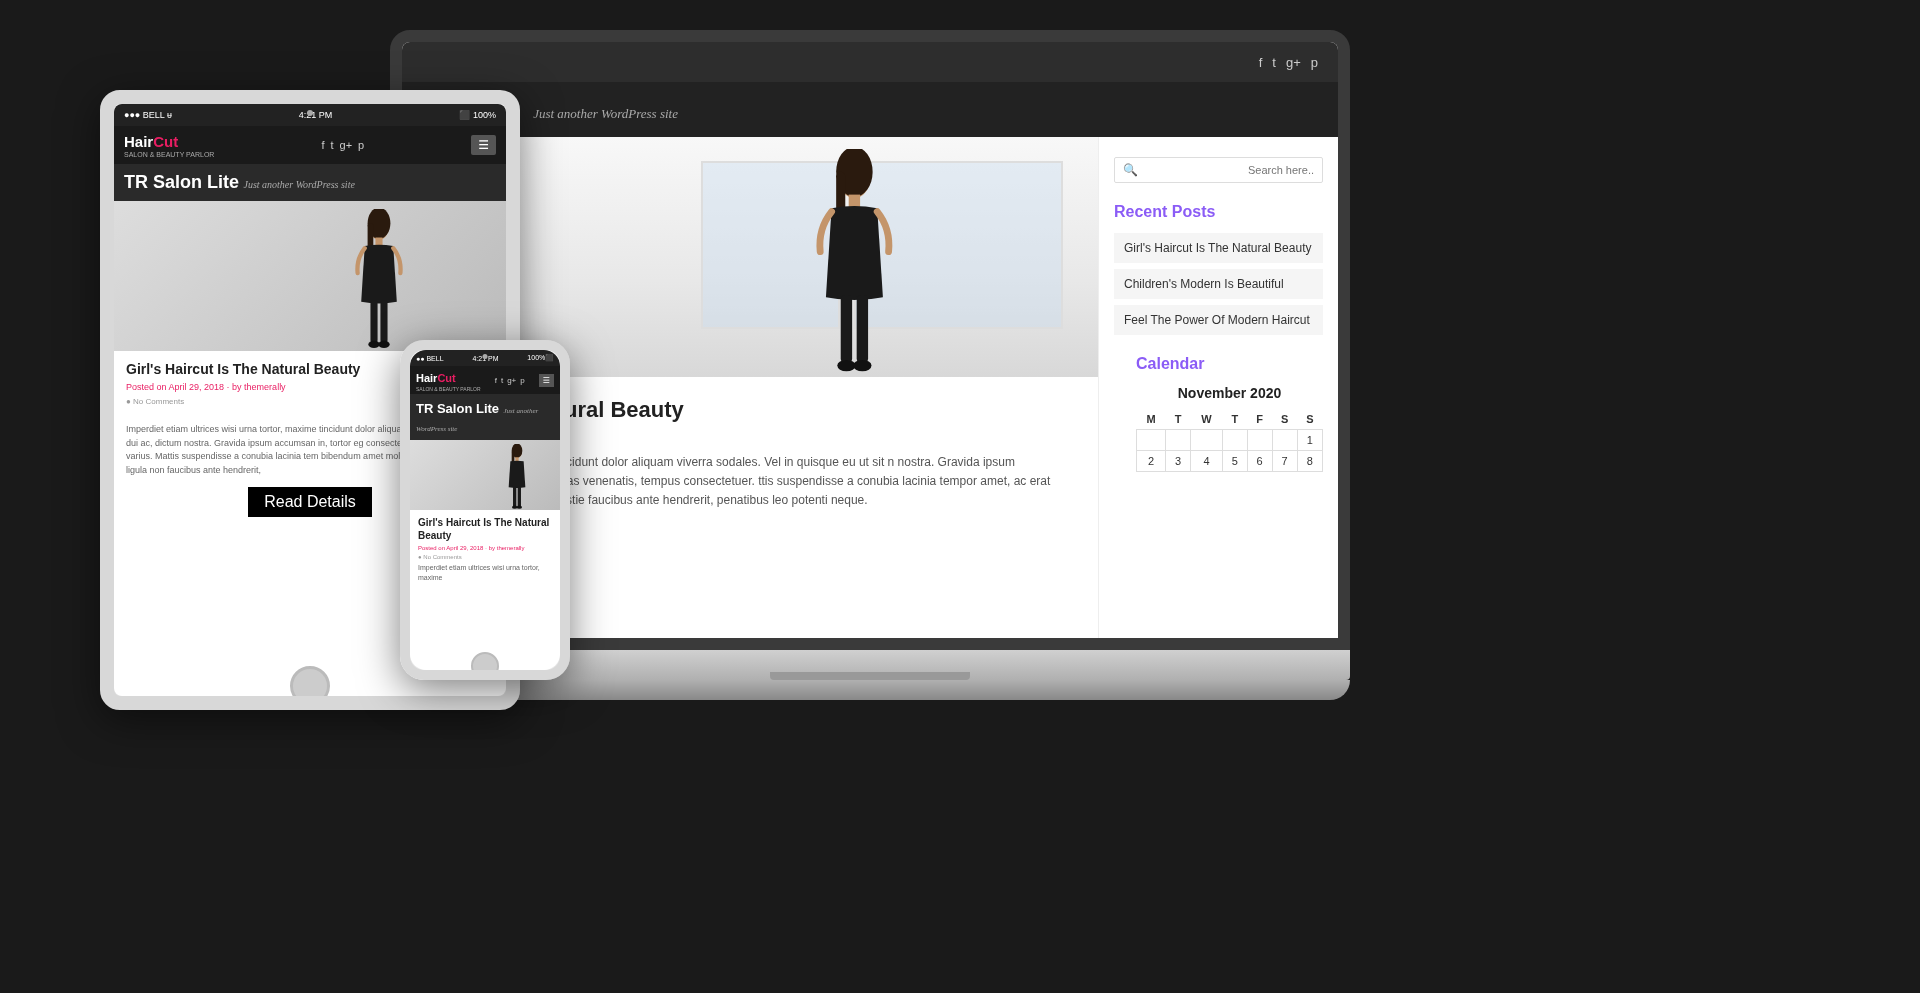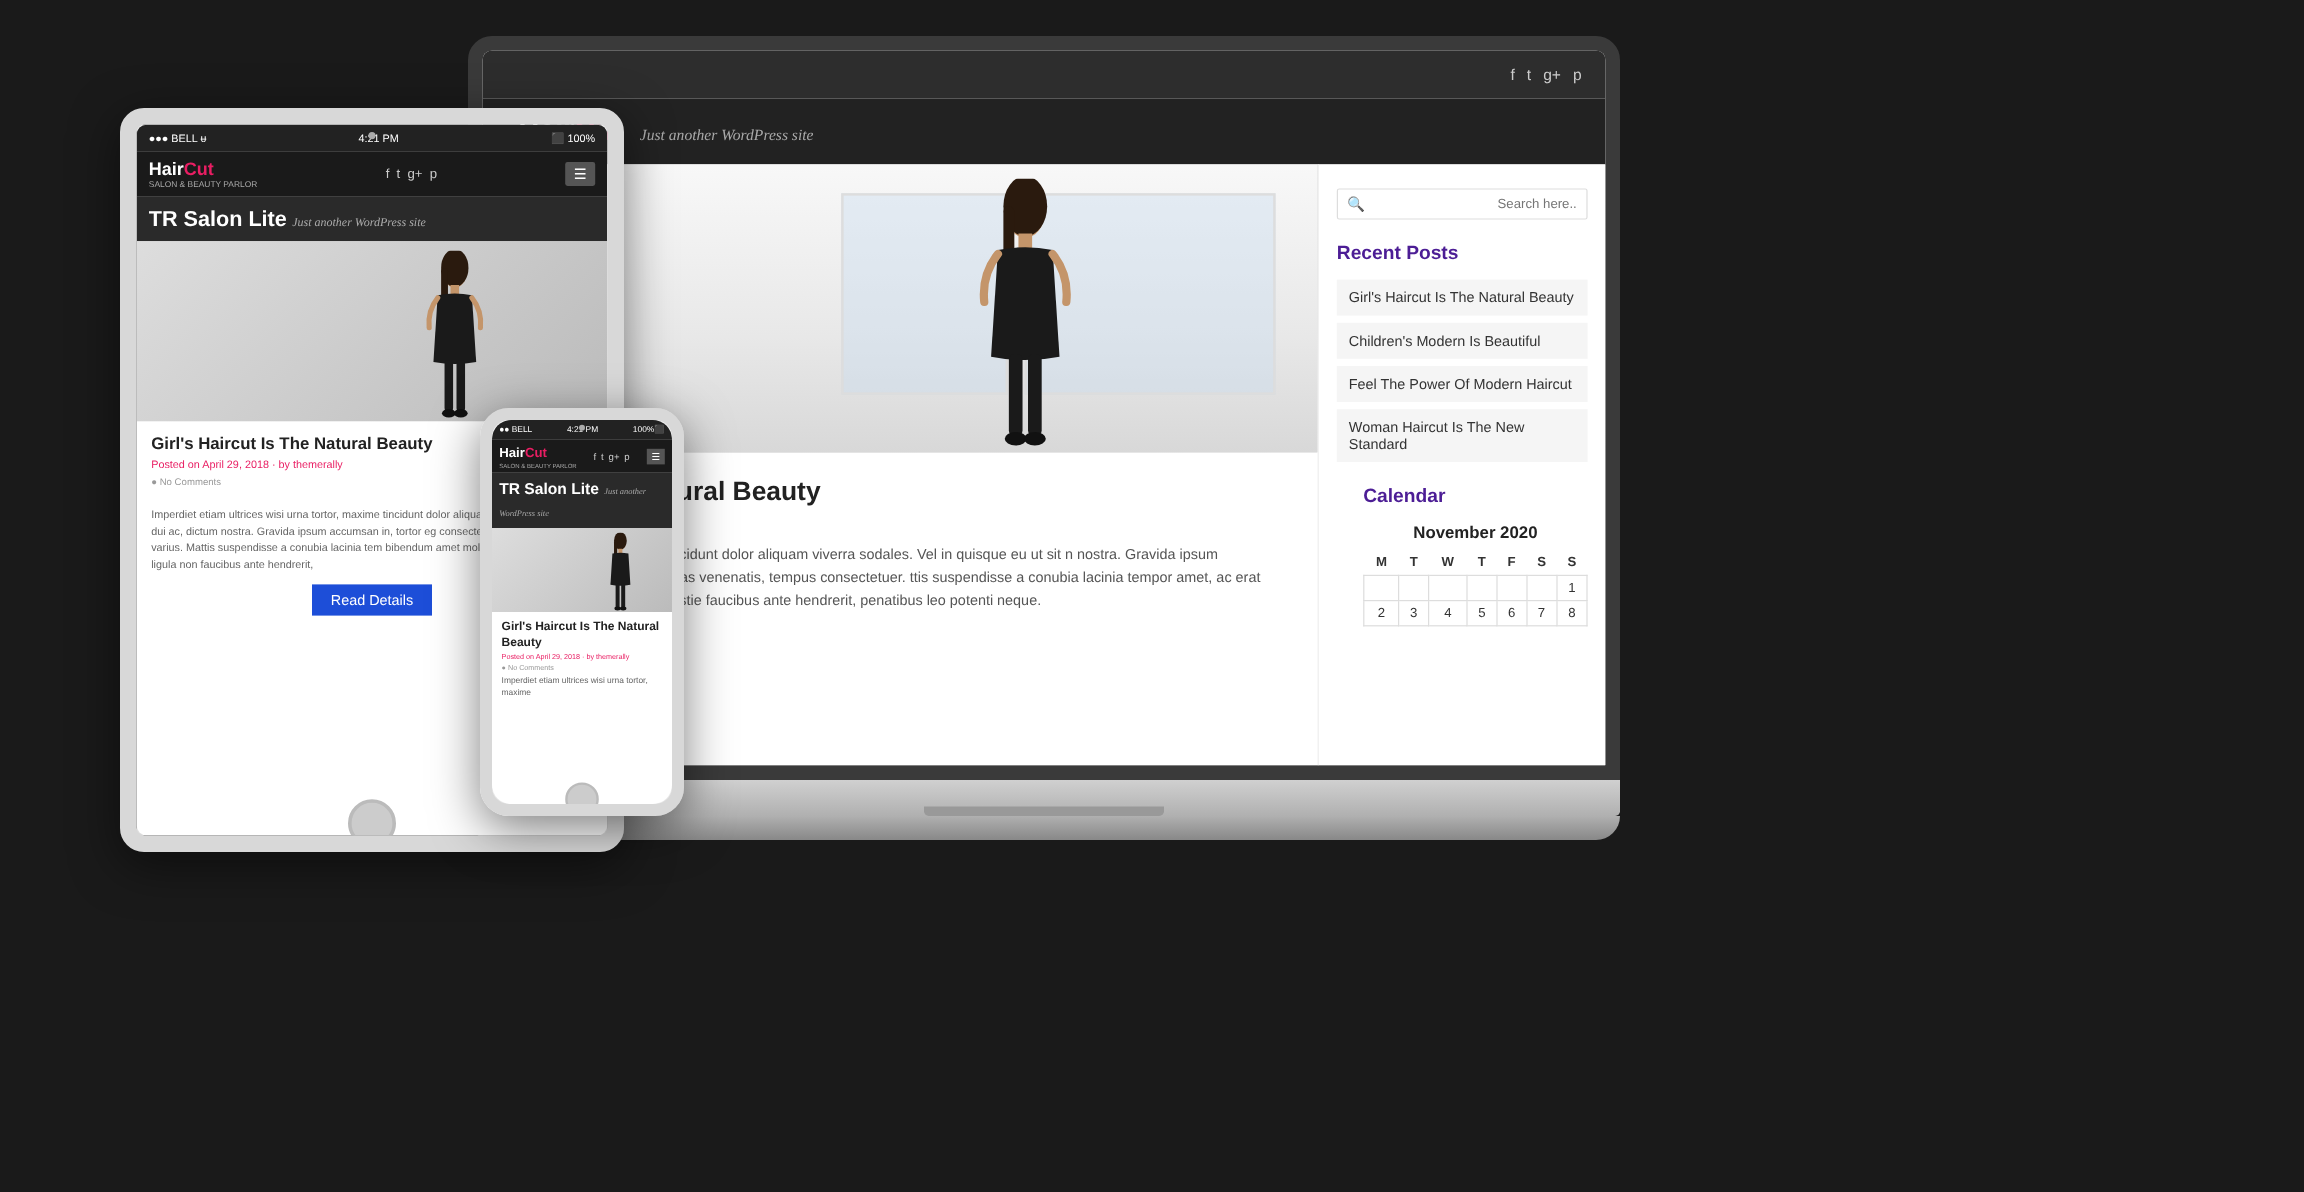--- a/index.html
+++ b/index.html
@@ -157,21 +157,21 @@
       border: none;
       outline: none;
       font-size: 12px;
       color: #aaa;
       width: 100%;
       text-align: right;
     }
     .sidebar-section-title {
       font-size: 16px;
       font-weight: bold;
-      color: #4c1d95;
+      color: #8b5cf6;
       margin-bottom: 12px;
     }
     .sidebar-post-item {
       background: #f5f5f5;
       padding: 8px 10px;
       margin-bottom: 6px;
       font-size: 12px;
       color: #333;
       cursor: pointer;
     }
@@ -330,25 +330,25 @@
       color: #999;
       font-size: 8px;
       margin-bottom: 17px;
     }
     .tablet-post-text {
       color: #666;
       font-size: 9px;
       line-height: 1.5;
     }
     .tablet-read-btn {
-      background: #1d4ed8;
+      background: #000000;
       color: #fff;
       border: none;
       padding: 6px 16px;
-      font-size: 12px;
+      font-size: 16px;
       margin-top: 10px;
       cursor: pointer;
       display: block;
       margin-left: auto;
       margin-right: auto;
     }
 
     
     .phone {
       position: absolute;
@@ -558,21 +558,20 @@
 
         <div class="laptop-sidebar">
           <div class="sidebar-search">
             <span style="color:#aaa;font-size:12px;margin-right:4px;">🔍</span>
             <input type="text" style="border: none; outline: none; font-size: 11px; color: rgb(170, 170, 170); width: 100%;" placeholder="Search here..">
           </div>
           <div class="sidebar-section-title">Recent Posts</div>
           <div class="sidebar-post-item">Girl's Haircut Is The Natural Beauty</div>
           <div class="sidebar-post-item">Children's Modern Is Beautiful</div>
           <div class="sidebar-post-item">Feel The Power Of Modern Haircut</div>
-          <div class="sidebar-post-item">Woman Haircut Is The New Standard</div>
           <div class="sidebar-calendar">
             <div class="sidebar-section-title">Calendar</div>
             <div class="cal-title">November 2020</div>
             <table class="cal-table">
               <thead>
                 <tr>
                   <th>M</th>
                   <th>T</th>
                   <th>W</th>
                   <th>T</th>

